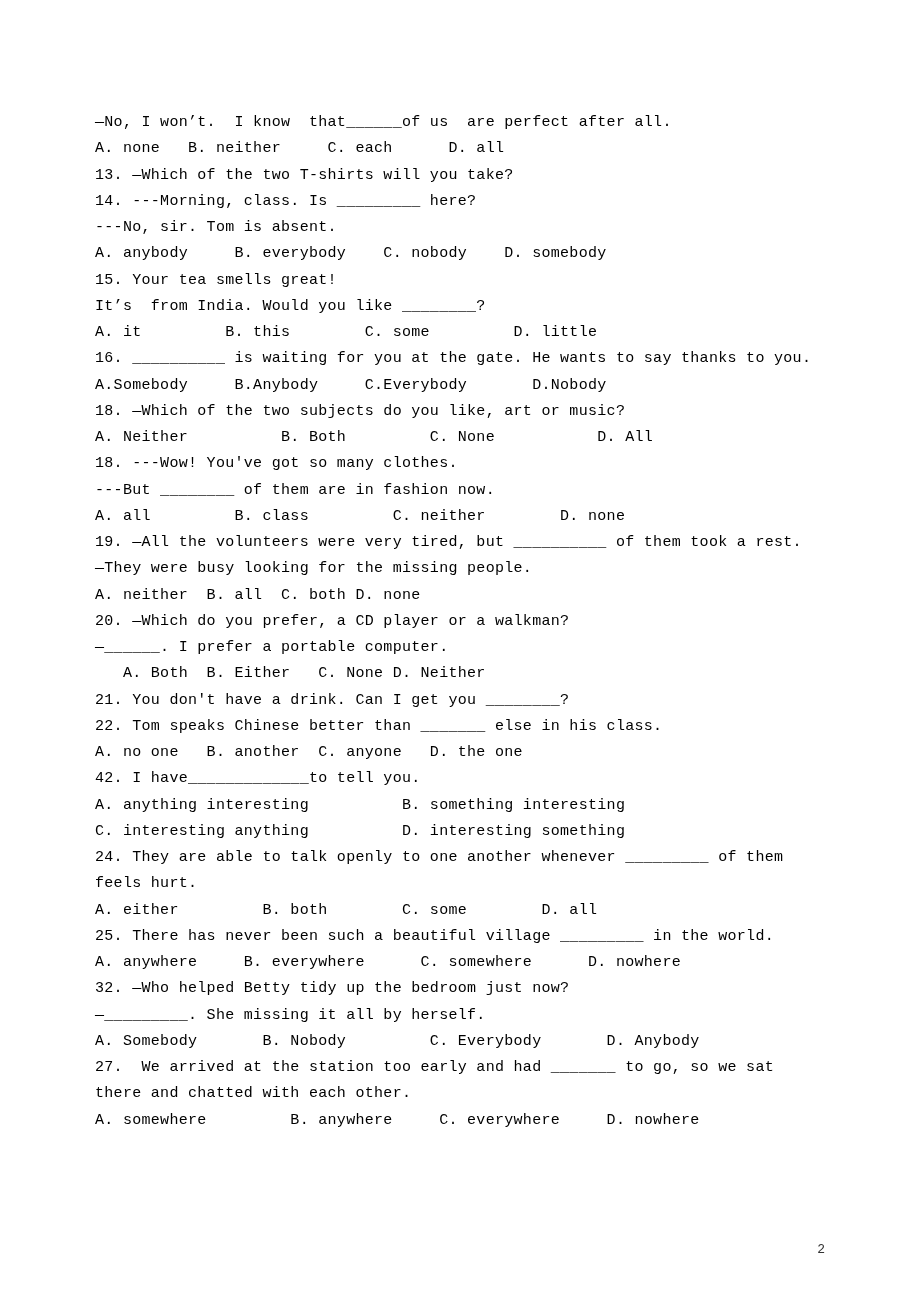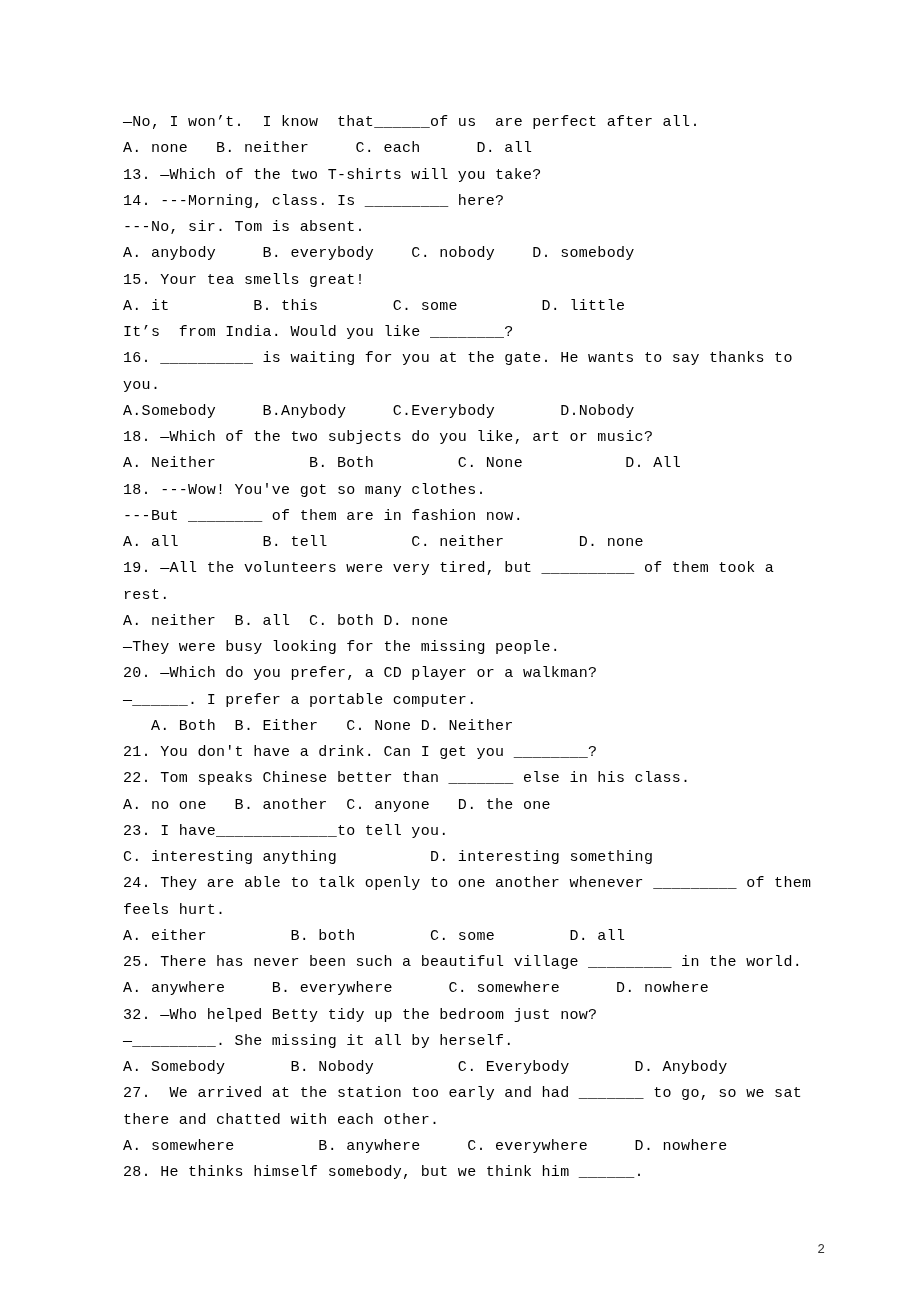--- a/index.html
+++ b/index.html
@@ -14,21 +14,20 @@
   .page {
     width: 920px;
     min-height: 1302px;
     padding: 110px 95px 50px 95px;
     box-sizing: border-box;
     position: relative;
   }
   .line {
     white-space: pre-wrap;
     letter-spacing: 0.3px;
-    margin-left: 28px;
   }
   .page-num {
     position: absolute;
     bottom: 40px;
     right: 95px;
     font-size: 13px;
     color: #333;
   }
 </style>
 </head>
@@ -36,45 +35,45 @@
 
 <div class="page">
   <div class="content">
     <div class="line">—No, I won’t.  I know  that______of us  are perfect after all.</div>
     <div class="line">A. none   B. neither     C. each      D. all</div>
     <div class="line">13. —Which of the two T-shirts will you take?</div>
     <div class="line">14. ---Morning, class. Is _________ here?</div>
     <div class="line">---No, sir. Tom is absent.</div>
     <div class="line">A. anybody     B. everybody    C. nobody    D. somebody</div>
     <div class="line">15. Your tea smells great!</div>
+    <div class="line">It’s  from India. Would you like ________?</div>
     <div class="line">A. it         B. this        C. some         D. little</div>
-    <div class="line">It’s  from India. Would you like ________?</div>
     <div class="line">16. __________ is waiting for you at the gate. He wants to say thanks to you.</div>
     <div class="line">A.Somebody     B.Anybody     C.Everybody       D.Nobody</div>
     <div class="line">18. —Which of the two subjects do you like, art or music?</div>
     <div class="line">A. Neither          B. Both         C. None           D. All</div>
     <div class="line">18. ---Wow! You've got so many clothes.</div>
     <div class="line">---But ________ of them are in fashion now.</div>
-    <div class="line">A. all         B. tell         C. neither        D. none</div>
+    <div class="line">A. all         B. class         C. neither        D. none</div>
     <div class="line">19. —All the volunteers were very tired, but __________ of them took a rest.</div>
+    <div class="line">—They were busy looking for the missing people.</div>
     <div class="line">A. neither  B. all  C. both D. none</div>
-    <div class="line">—They were busy looking for the missing people.</div>
     <div class="line">20. —Which do you prefer, a CD player or a walkman?</div>
     <div class="line">—______. I prefer a portable computer.</div>
     <div class="line">   A. Both  B. Either   C. None D. Neither</div>
     <div class="line">21. You don't have a drink. Can I get you ________?</div>
     <div class="line">22. Tom speaks Chinese better than _______ else in his class.</div>
     <div class="line">A. no one   B. another  C. anyone   D. the one</div>
-    <div class="line">23. I have_____________to tell you.</div>
+    <div class="line">42. I have_____________to tell you.</div>
+    <div class="line">A. anything interesting          B. something interesting</div>
     <div class="line">C. interesting anything          D. interesting something</div>
     <div class="line">24. They are able to talk openly to one another whenever _________ of them feels hurt.</div>
     <div class="line">A. either         B. both        C. some        D. all</div>
     <div class="line">25. There has never been such a beautiful village _________ in the world.</div>
     <div class="line">A. anywhere     B. everywhere      C. somewhere      D. nowhere</div>
     <div class="line">32. —Who helped Betty tidy up the bedroom just now?</div>
     <div class="line">—_________. She missing it all by herself.</div>
     <div class="line">A. Somebody       B. Nobody         C. Everybody       D. Anybody</div>
     <div class="line">27.  We arrived at the station too early and had _______ to go, so we sat there and chatted with each other.</div>
     <div class="line">A. somewhere         B. anywhere     C. everywhere     D. nowhere</div>
-    <div class="line">28. He thinks himself somebody, but we think him ______.</div>
   </div>
   <div class="page-num">2</div>
 </div>
 
 </body></html>

